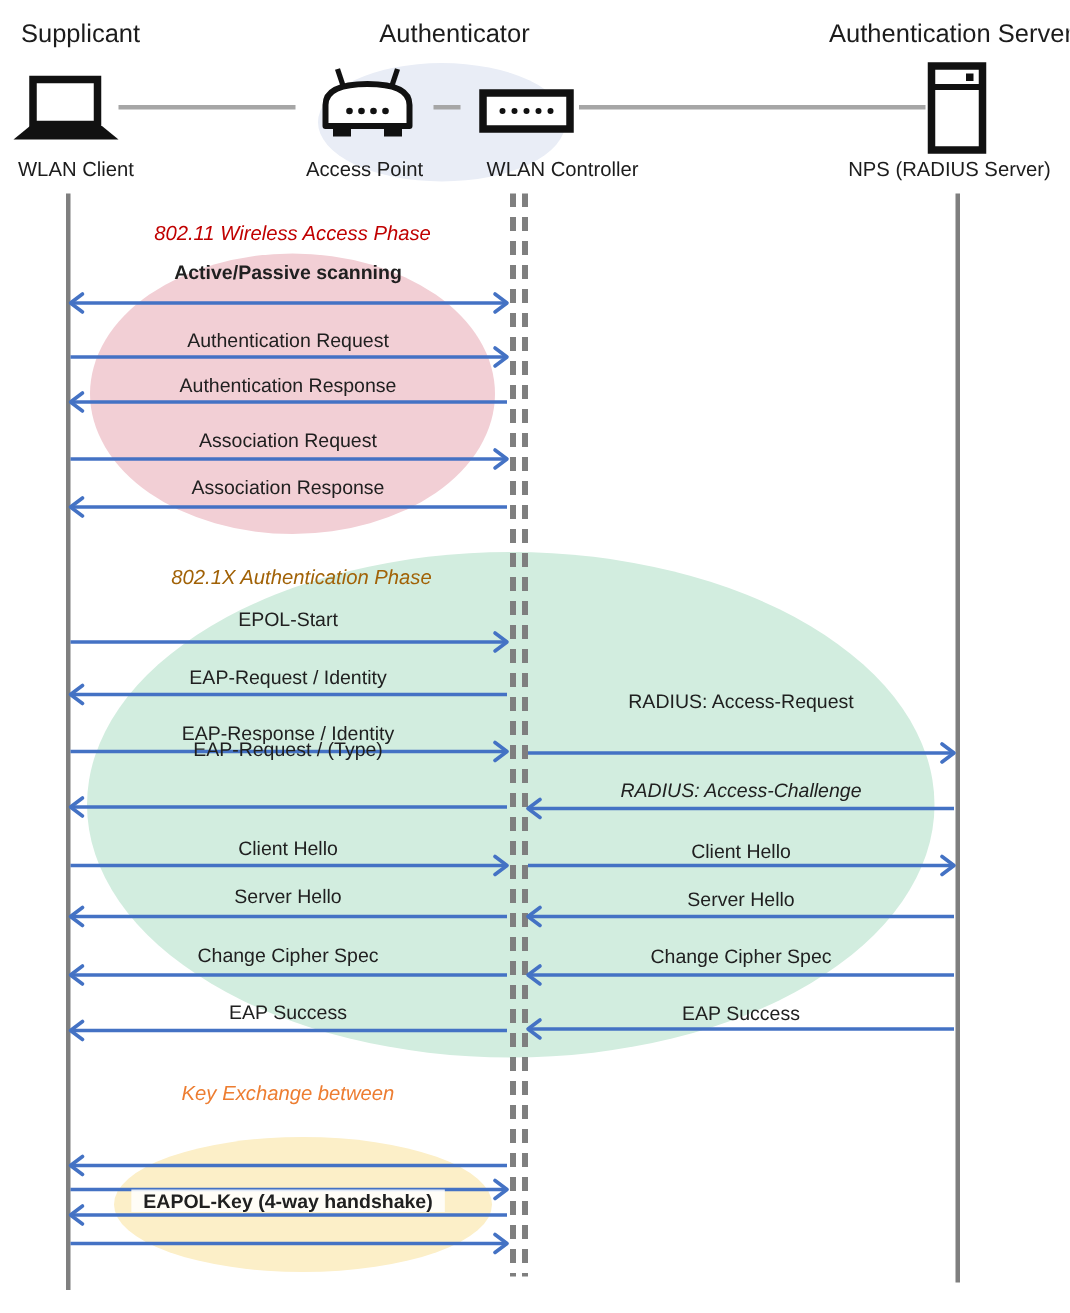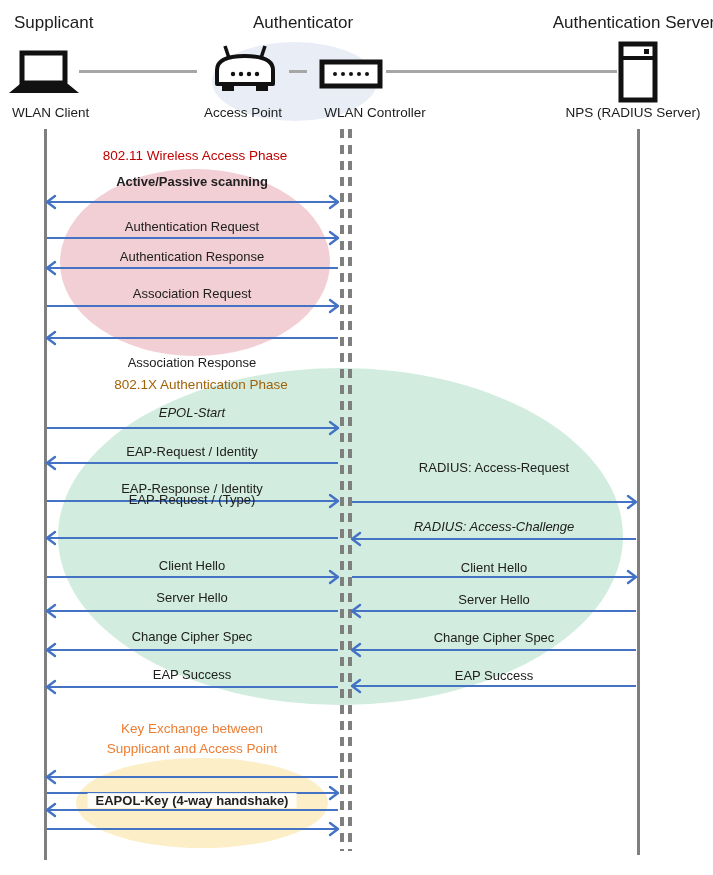--- a/index.html
+++ b/index.html
@@ -14,21 +14,21 @@
   .el-yellow{left:76px;top:758px;width:252px;height:90px;background:#fcefc8;}
   .icon{position:absolute;z-index:2;}
   .connector{position:absolute;height:3px;background:#a6a6a6;top:70px;z-index:2;}
   .lifeline{position:absolute;width:3px;background:#7f7f7f;z-index:3;}
   .lifeline-dashed{position:absolute;width:4px;z-index:3;
     background:repeating-linear-gradient(to bottom,#7f7f7f 0 9px,transparent 9px 16px);}
   .role-label{position:absolute;top:13px;font-size:17px;white-space:nowrap;z-index:5;}
   .dev-label{position:absolute;top:105px;font-size:13.5px;white-space:nowrap;z-index:5;}
   .centered{transform:translateX(-50%);}
   .phase-title{position:absolute;transform:translateX(-50%);font-size:13.5px;
-    white-space:nowrap;z-index:5;text-align:center;line-height:20px;}
+    white-space:nowrap;z-index:5;text-align:right;line-height:20px;font-style:italic;}
   .pt-1{left:195px;top:146px;color:#c00000;}
   .pt-2{left:201px;top:375px;color:#a16207;}
   .pt-3{left:192px;top:719px;color:#ed7d31;}
   .msg-label{position:absolute;transform:translateX(-50%);font-size:13px;
     white-space:nowrap;z-index:6;color:#202020;}
   .msg-label.bg{background:rgba(255,255,255,0.85);padding:0 8px;font-weight:bold;}
   #arrows{position:absolute;left:0;top:0;z-index:4;}
 </style>
 </head>
 <body>
@@ -84,21 +84,20 @@
 
   <div class="lifeline" style="left:44px;top:129px;height:731px"></div>
   <div class="lifeline-dashed" style="left:340px;top:129px;height:722px"></div>
   <div class="lifeline-dashed" style="left:348px;top:129px;height:722px"></div>
   <div class="lifeline" style="left:637px;top:129px;height:726px"></div>
 
   <div class="phase-title pt-1">802.11 Wireless Access Phase</div>
   <div class="phase-title pt-2">802.1X Authentication Phase</div>
   <div class="phase-title pt-3">
     <div>Key Exchange between</div>
-    <div>Supplicant and Access Point</div>
   </div>
 
   <svg id="arrows" width="713" height="875" viewBox="0 0 713 875">
     <defs>
       <marker id="ah-r" markerUnits="userSpaceOnUse" markerWidth="16" markerHeight="16" refX="12" refY="8" orient="0">
         <path d="M4 2 L12 8 L4 14" fill="none" stroke="#4472C4" stroke-width="2.4" stroke-linecap="round" stroke-linejoin="round"></path>
       </marker>
       <marker id="ah-l" markerUnits="userSpaceOnUse" markerWidth="16" markerHeight="16" refX="4" refY="8" orient="0">
         <path d="M12 2 L4 8 L12 14" fill="none" stroke="#4472C4" stroke-width="2.4" stroke-linecap="round" stroke-linejoin="round"></path>
       </marker>
@@ -125,22 +124,22 @@
       <line x1="47" x2="338" y1="777" y2="777" stroke="#4472C4" stroke-width="2.2" marker-start="url(#ah-l)"></line>
       <line x1="47" x2="338" y1="793" y2="793" stroke="#4472C4" stroke-width="2.2" marker-end="url(#ah-r)"></line>
       <line x1="47" x2="338" y1="810" y2="810" stroke="#4472C4" stroke-width="2.2" marker-start="url(#ah-l)"></line>
       <line x1="47" x2="338" y1="829" y2="829" stroke="#4472C4" stroke-width="2.2" marker-end="url(#ah-r)"></line>
     </svg>
 
 <div class="msg-label" style="left: 192px; top: 174px; font-weight: bold;">Active/Passive scanning</div>
     <div class="msg-label" style="left: 192px; top: 219px;">Authentication Request</div>
     <div class="msg-label" style="left: 192px; top: 249px;">Authentication Response</div>
     <div class="msg-label" style="left: 192px; top: 286px;">Association Request</div>
-    <div class="msg-label" style="left: 192px; top: 317px; margin-top: 38px;">Association Response</div>
-    <div class="msg-label" style="left: 192px; top: 405px; font-style: italic;">EPOL-Start</div>
+    <div class="msg-label" style="left: 192px; top: 317px;">Association Response</div>
+    <div class="msg-label" style="left: 192px; top: 405px;">EPOL-Start</div>
     <div class="msg-label" style="left: 192px; top: 444px;">EAP-Request / Identity</div>
     <div class="msg-label" style="left: 192px; top: 481px;">EAP-Response / Identity</div>
     <div class="msg-label" style="left: 494px; top: 460px;">RADIUS: Access-Request</div>
     <div class="msg-label" style="left: 192px; top: 492px;">EAP-Request / (Type)</div>
     <div class="msg-label" style="left: 494px; top: 519px; font-style: italic;">RADIUS: Access-Challenge</div>
     <div class="msg-label" style="left: 192px; top: 558px;">Client Hello</div>
     <div class="msg-label" style="left: 494px; top: 560px;">Client Hello</div>
     <div class="msg-label" style="left: 192px; top: 590px;">Server Hello</div>
     <div class="msg-label" style="left: 494px; top: 592px;">Server Hello</div>
     <div class="msg-label" style="left: 192px; top: 629px;">Change Cipher Spec</div>

